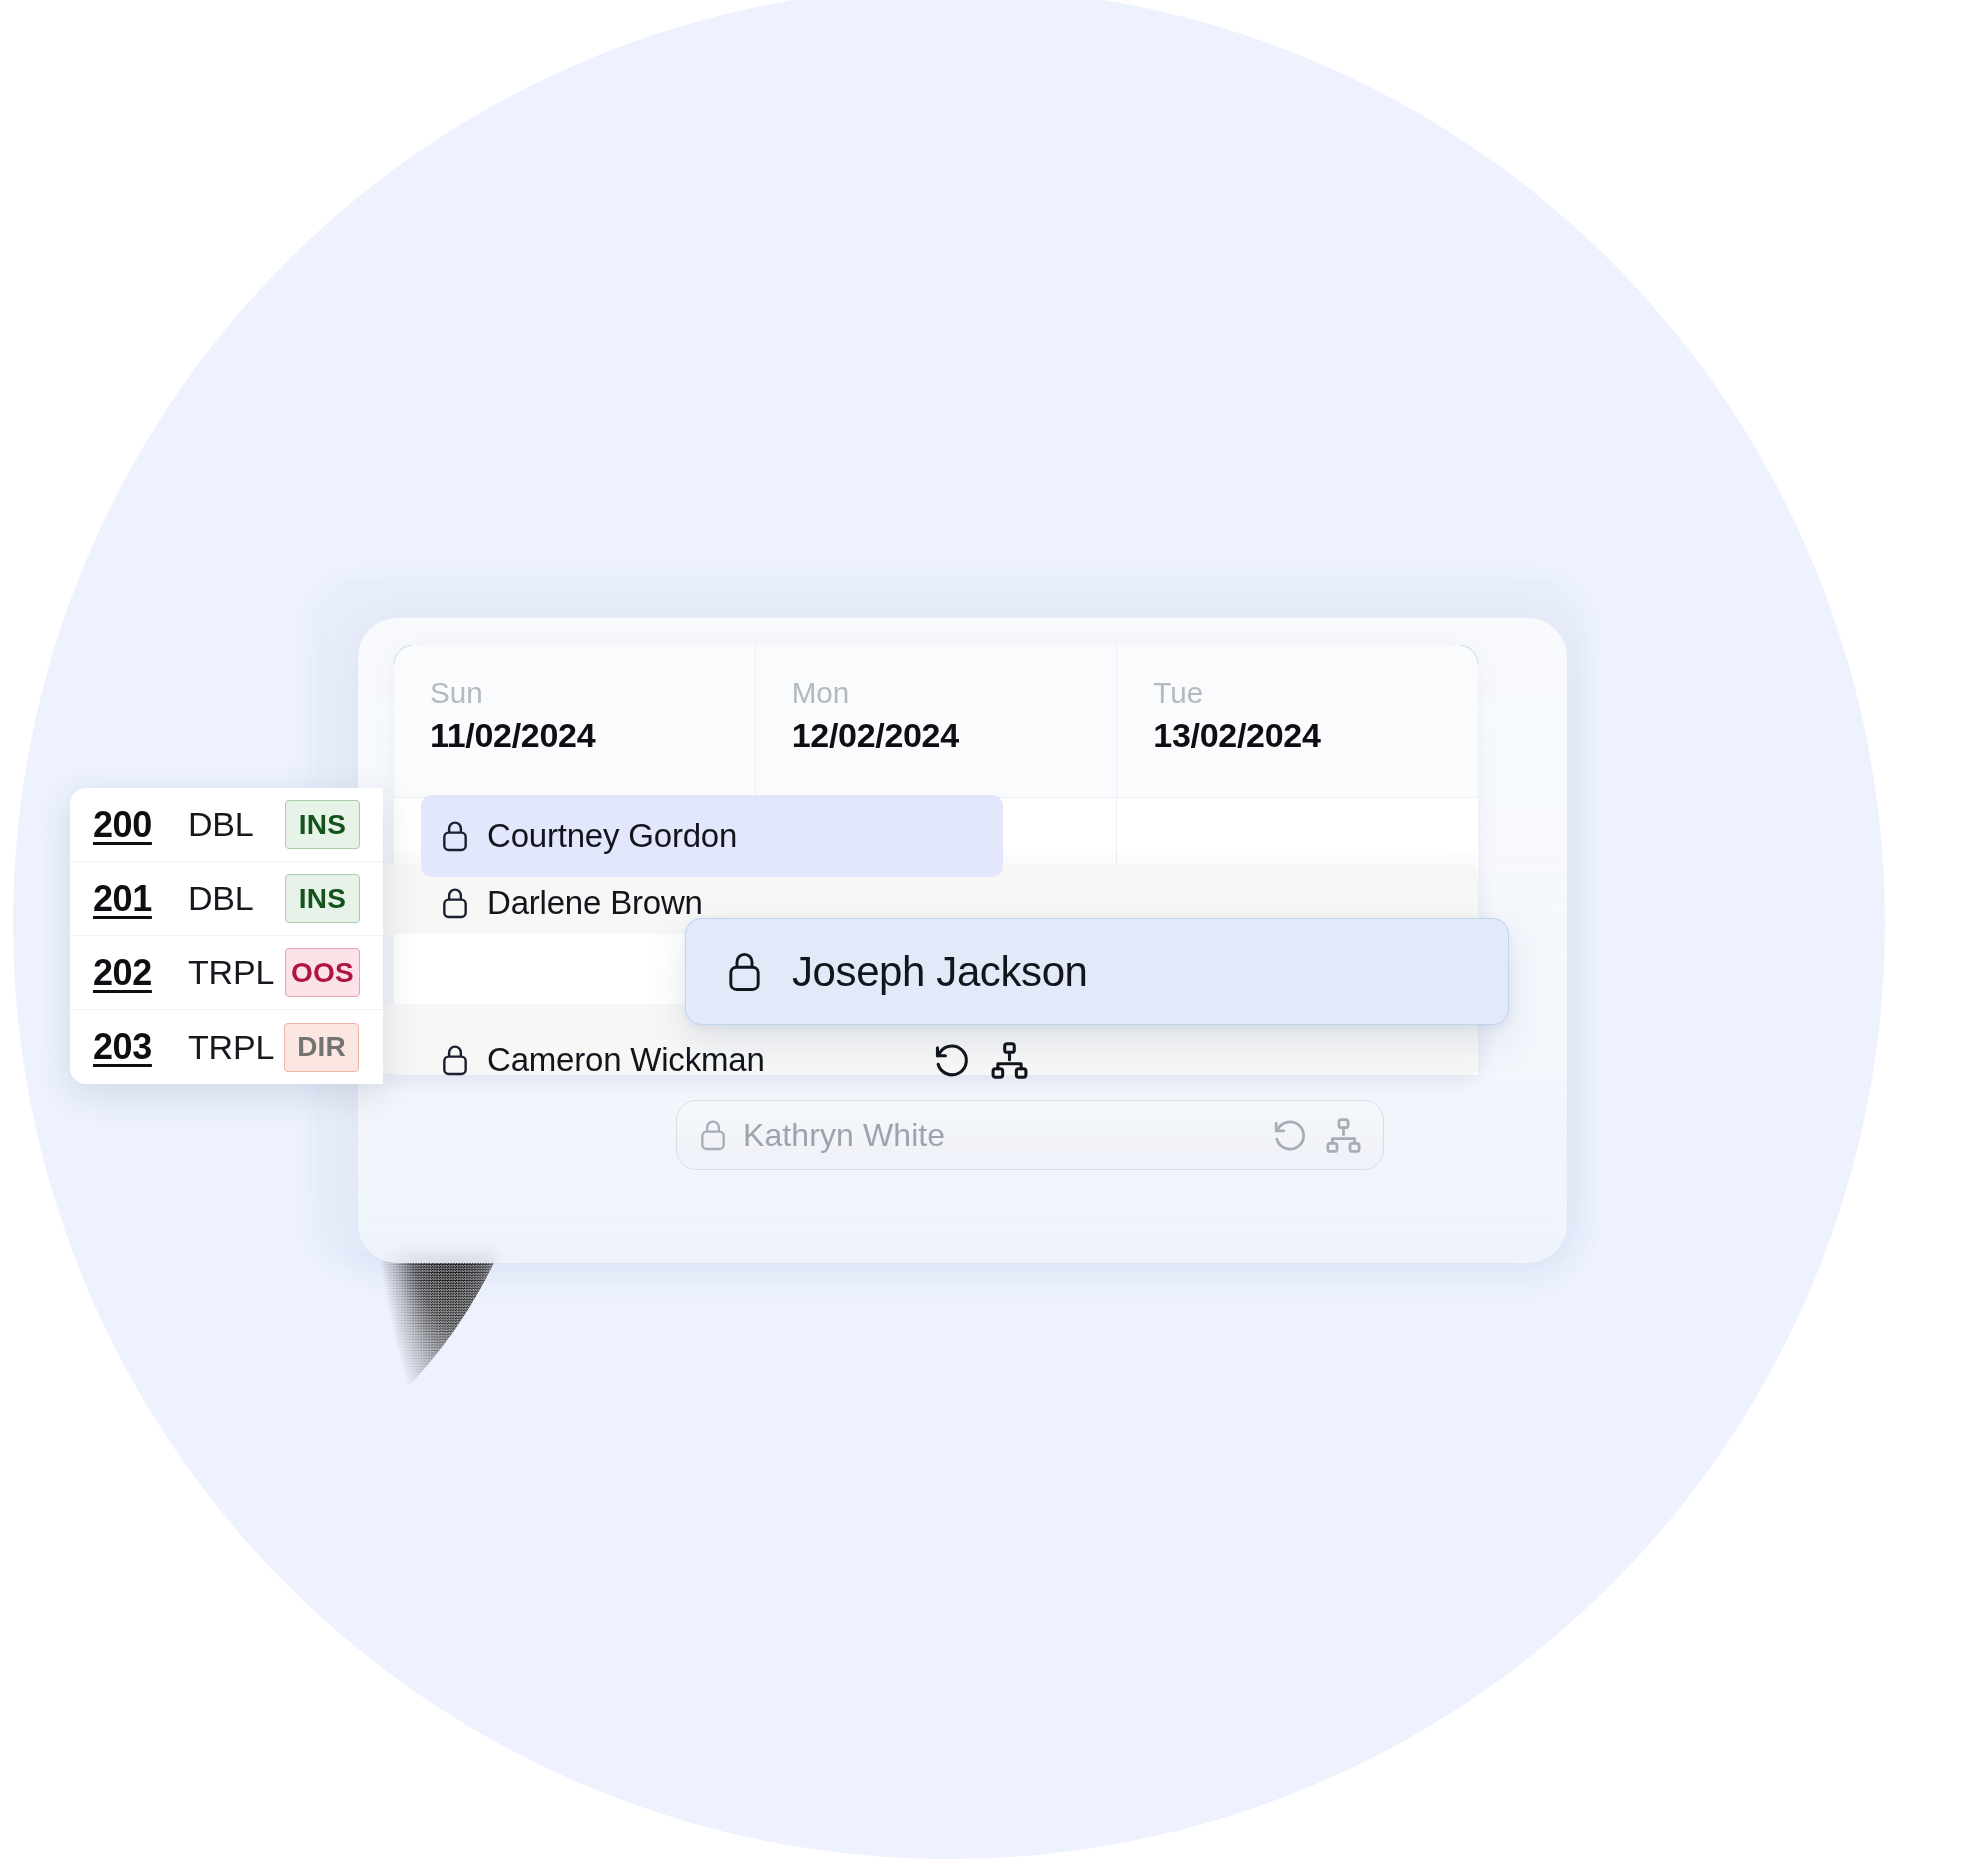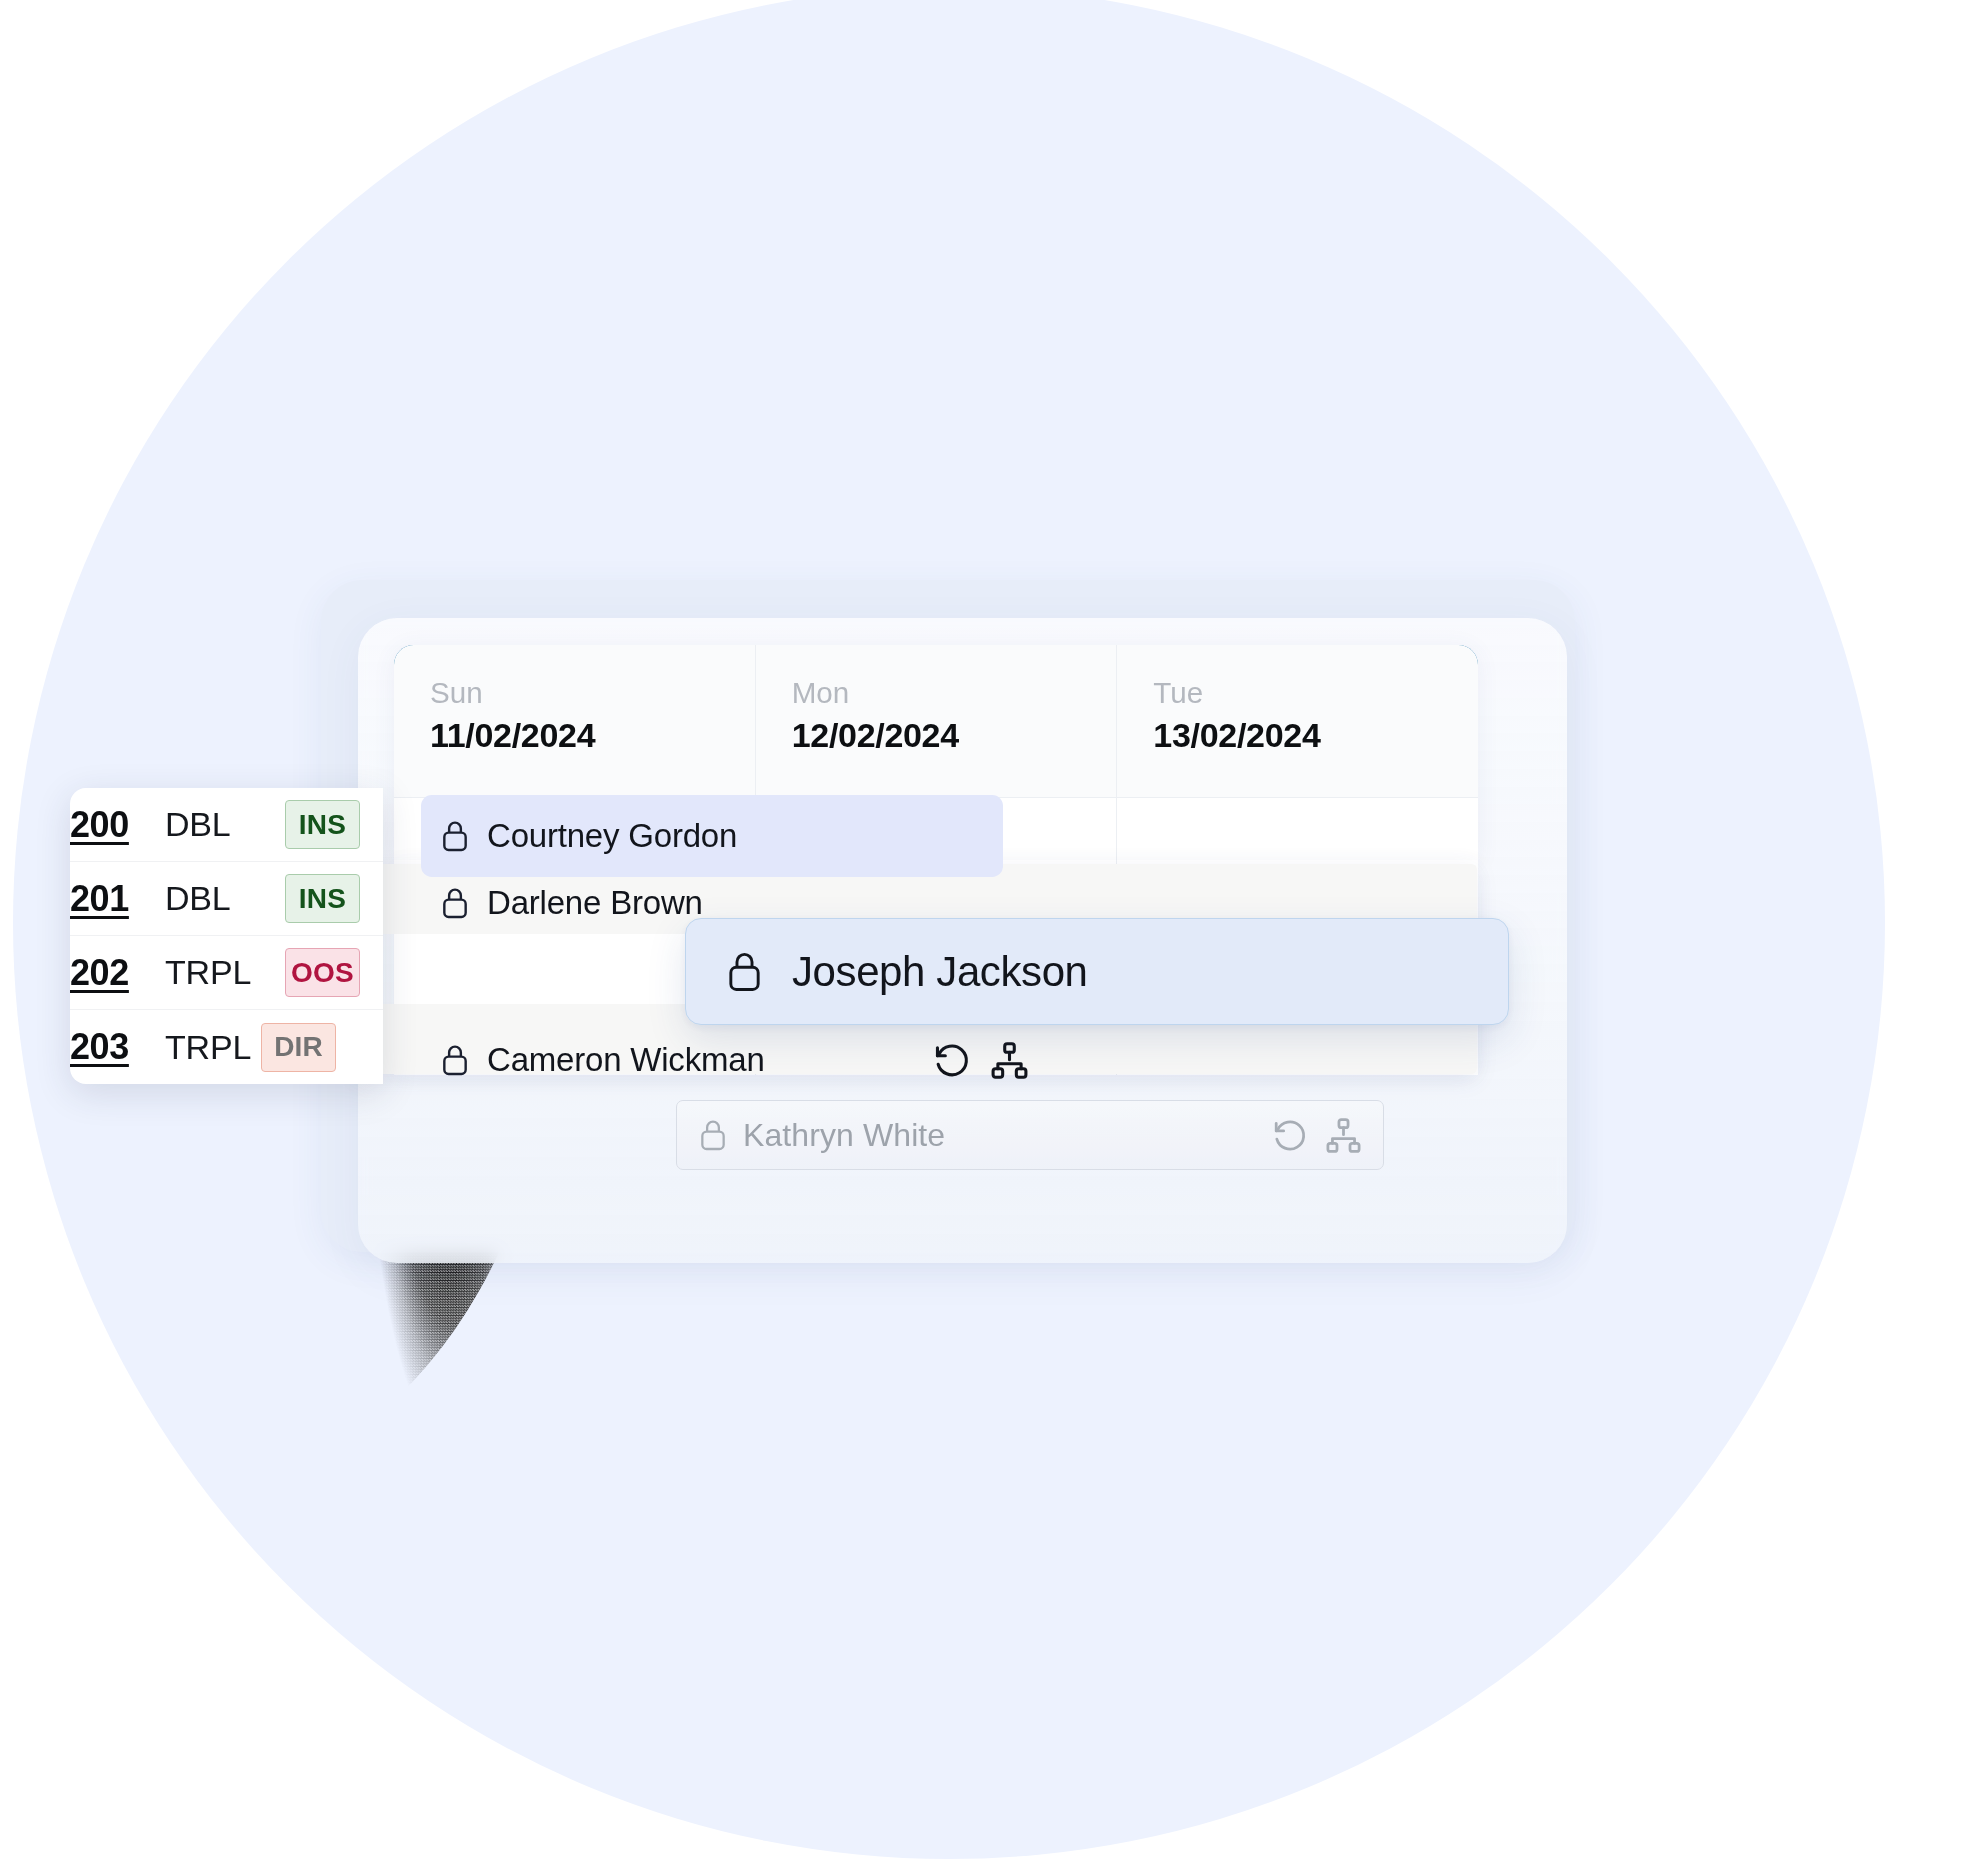--- a/index.html
+++ b/index.html
@@ -67,21 +67,21 @@
     border-radius:39px;
     backdrop-filter:blur(7.2px);
     box-shadow:0 10.7px 43px rgba(60,80,140,.06);
   }
 
   
   .ghost-pill{
     position:absolute;left:676px;top:1100px;
     width:708px;height:70px;
     border:1.3px solid #d4d9e2;
-    border-radius:7px;
+    border-radius:20px;
     background:linear-gradient(180deg,rgba(246,248,251,.95),rgba(238,241,247,.95));
     display:flex;align-items:center;
     padding:0 19.7px;
     box-sizing:border-box;
     filter:blur(0.5px);
     opacity:.85;
   }
   .ghost-pill .gname{
     font-size:32px;color:#8f949d;margin-left:14.3px;letter-spacing:0.1px;
   }
@@ -166,21 +166,21 @@
   .room-card{
     position:absolute;left:70px;top:788px;
     width:313px;height:296px;
     background:#ffffff;
     border-radius:16px 0 0 16px;
     box-shadow:0 9px 36px rgba(40,50,80,.14);
     overflow:hidden;
   }
   .room-row{
     height:74px;display:flex;align-items:center;
-    box-sizing:border-box;
+    padding-left:23px;box-sizing:border-box;
     border-bottom:1.3px solid #f0f1f3;
   }
   .room-row:last-child{border-bottom:none;}
   .rnum{
     font-size:36px;font-weight:700;color:#0d0f12;
     text-decoration:underline;text-underline-offset:5.4px;
     text-decoration-thickness:2.7px;
     min-width:79px;letter-spacing:-0.4px;
   }
   .rtype{font-size:34px;color:#15181d;margin-left:16px;letter-spacing:-0.2px;}

